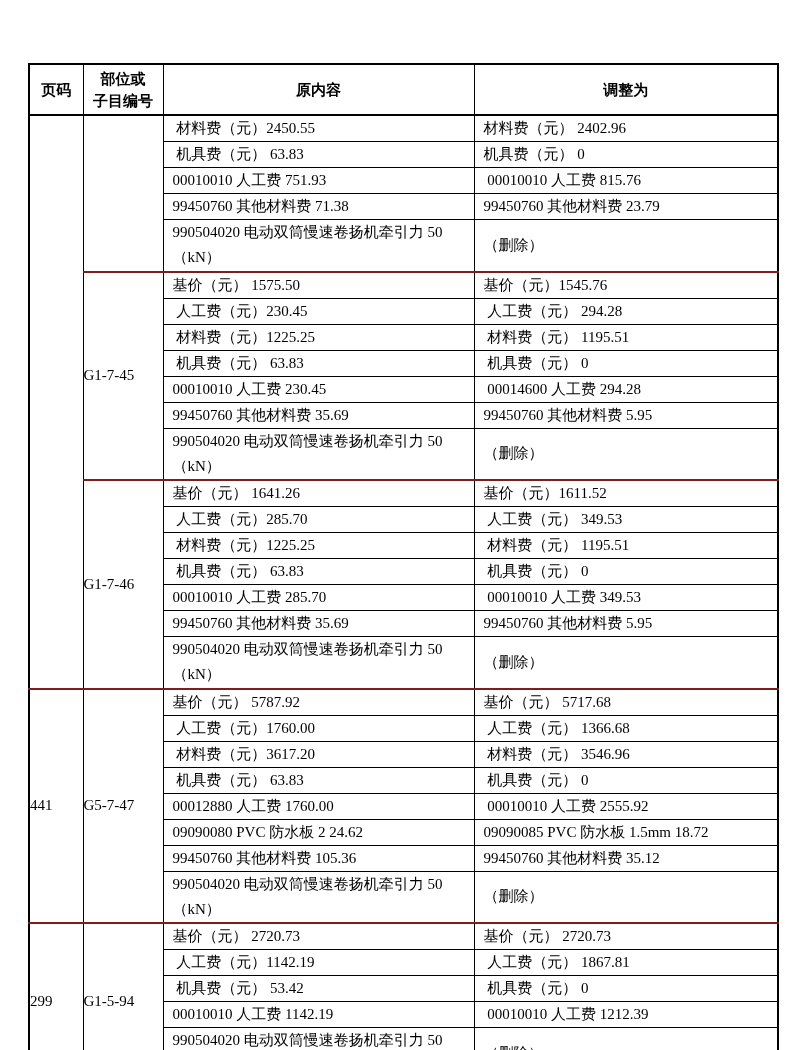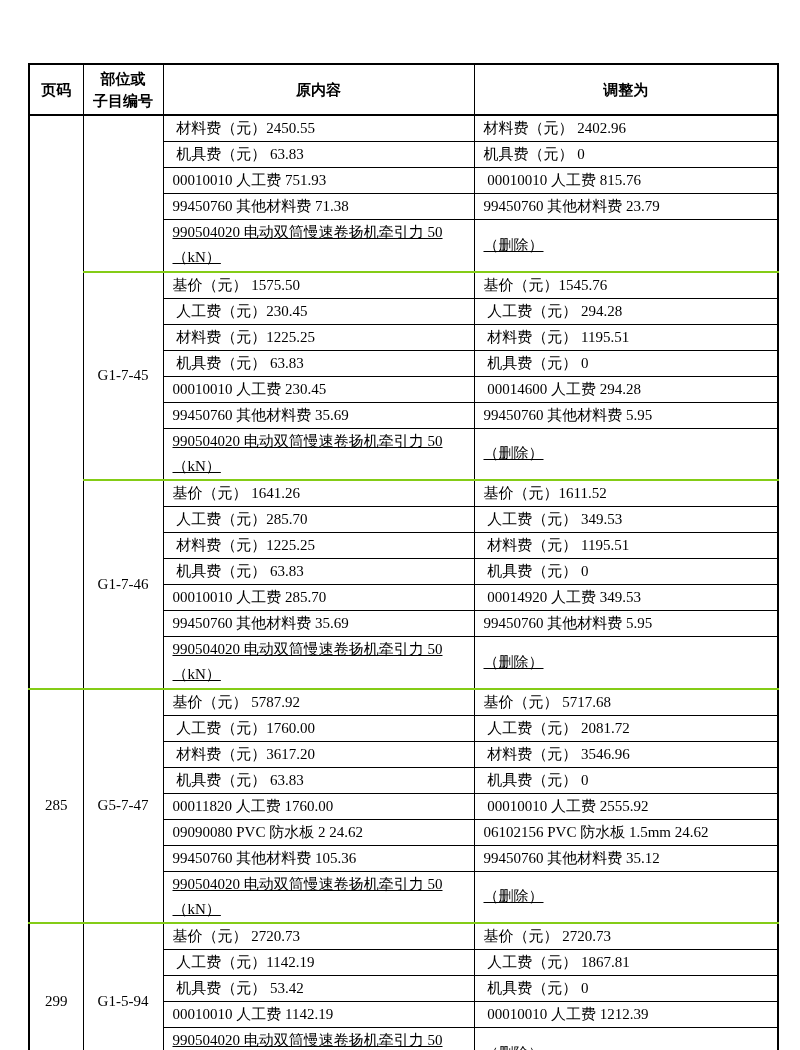--- a/index.html
+++ b/index.html
@@ -35,23 +35,23 @@
     overflow: hidden;
   }
   thead th {
     font-weight: bold;
     text-align: center;
     height: 51px;
     line-height: 22px;
     border-bottom: 2px solid #000;
   }
   tr.r { height: 26px; }
-  tr.r-tall { height: 52px; text-decoration: underline; }
-  tr.group-start > td { border-top: 2px solid #84cc16; }
-  td.c-page, td.c-code { text-align: center; }
+  tr.r-tall { height: 52px; }
+  tr.group-start > td { border-top: 2px solid #7f1d1d; }
+  td.c-page, td.c-code { }
   td.c-orig, td.c-adj { text-align: left; padding: 0 5px 0 9px; }
 </style>
 </head>
 <body>
 
 <table class="doc">
   <colgroup>
     <col class="col-page">
       <col class="col-code">
       <col class="col-orig">
@@ -135,57 +135,57 @@
     <tr class="r">
       <td class="c-orig"> 材料费（元）1225.25</td>
       <td class="c-adj"> 材料费（元） 1195.51</td>
     </tr>
     <tr class="r">
       <td class="c-orig"> 机具费（元） 63.83</td>
       <td class="c-adj"> 机具费（元） 0</td>
     </tr>
     <tr class="r">
       <td class="c-orig">00010010 人工费 285.70</td>
-      <td class="c-adj"> 00014920 人工费 349.53</td>
+      <td class="c-adj"> 00010010 人工费 349.53</td>
     </tr>
     <tr class="r">
       <td class="c-orig">99450760 其他材料费 35.69</td>
       <td class="c-adj">99450760 其他材料费 5.95</td>
     </tr>
     <tr class="r-tall">
       <td class="c-orig">990504020 电动双筒慢速卷扬机牵引力 50
 （kN）</td>
       <td class="c-adj">（删除）</td>
     </tr>
 
     <tr class="r group-start">
-      <td class="c-page" rowspan="8">285</td>
+      <td class="c-page" rowspan="8">441</td>
       <td class="c-code" rowspan="8">G5-7-47</td>
       <td class="c-orig">基价（元） 5787.92</td>
       <td class="c-adj">基价（元） 5717.68</td>
     </tr>
     <tr class="r">
       <td class="c-orig"> 人工费（元）1760.00</td>
-      <td class="c-adj"> 人工费（元） 2081.72</td>
+      <td class="c-adj"> 人工费（元） 1366.68</td>
     </tr>
     <tr class="r">
       <td class="c-orig"> 材料费（元）3617.20</td>
       <td class="c-adj"> 材料费（元） 3546.96</td>
     </tr>
     <tr class="r">
       <td class="c-orig"> 机具费（元） 63.83</td>
       <td class="c-adj"> 机具费（元） 0</td>
     </tr>
     <tr class="r">
-      <td class="c-orig">00011820 人工费 1760.00</td>
+      <td class="c-orig">00012880 人工费 1760.00</td>
       <td class="c-adj"> 00010010 人工费 2555.92</td>
     </tr>
     <tr class="r">
       <td class="c-orig">09090080 PVC 防水板 2 24.62</td>
-      <td class="c-adj">06102156 PVC 防水板 1.5mm 24.62</td>
+      <td class="c-adj">09090085 PVC 防水板 1.5mm 18.72</td>
     </tr>
     <tr class="r">
       <td class="c-orig">99450760 其他材料费 105.36</td>
       <td class="c-adj">99450760 其他材料费 35.12</td>
     </tr>
     <tr class="r-tall">
       <td class="c-orig">990504020 电动双筒慢速卷扬机牵引力 50
 （kN）</td>
       <td class="c-adj">（删除）</td>
     </tr>

